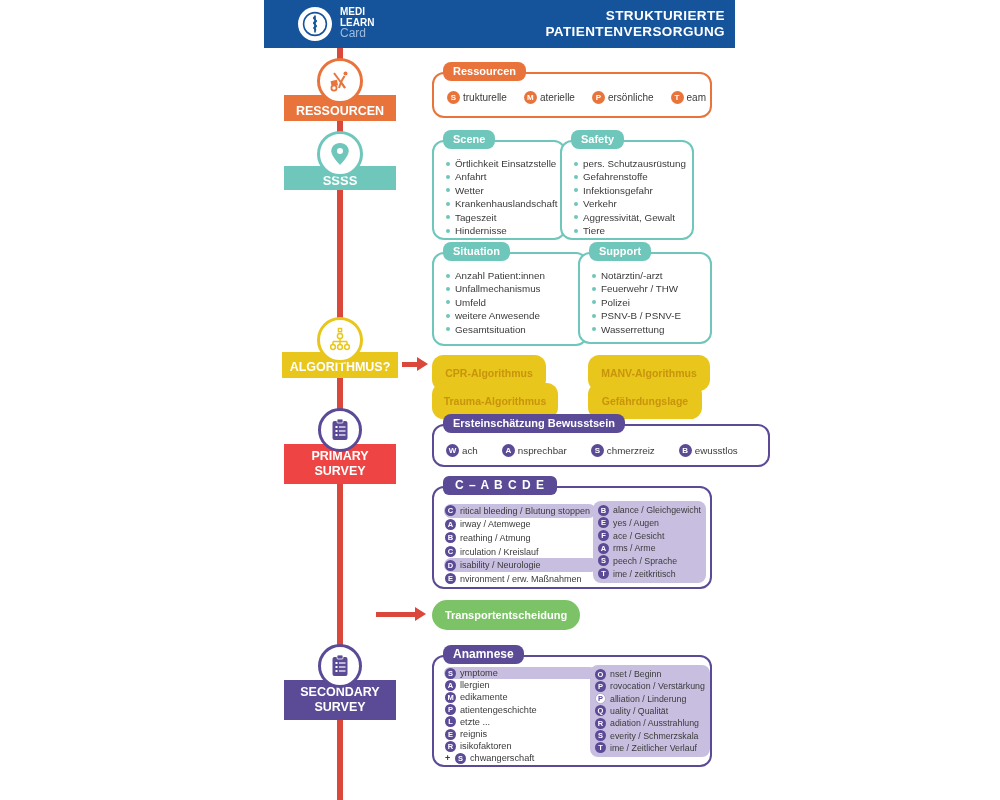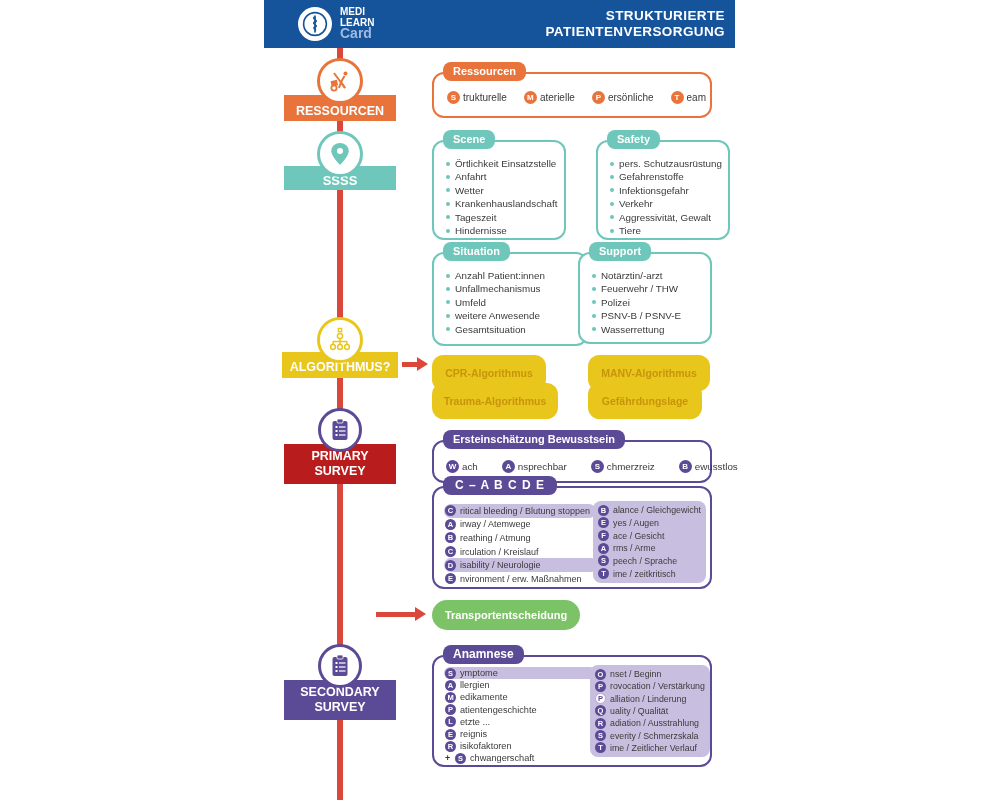--- a/index.html
+++ b/index.html
@@ -4,21 +4,21 @@
 <style>
   html,body{margin:0;padding:0;background:#ffffff;font-family:"Liberation Sans",sans-serif;}
   #stage{position:relative;width:1000px;height:800px;background:#ffffff;overflow:hidden;}
   #card{position:absolute;left:264px;top:0;width:471px;height:800px;}
 
   
   .hdr{position:absolute;left:0;top:0;width:471px;height:48px;background:#15549b;}
   .logo{position:absolute;left:34px;top:7px;width:34px;height:34px;background:#fff;border-radius:50%;
         display:flex;align-items:center;justify-content:center;}
   .brand{position:absolute;left:76px;top:6px;color:#fff;font-weight:bold;font-size:10px;line-height:11px;}
-  .brand .card-sub{color:#9fbbdf;font-weight:bold;font-size:14px;}
+  .brand .card-sub{color:#9fbbdf;font-weight:normal;font-size:12px;}
   .hdr-title{position:absolute;right:10px;top:8px;text-align:right;color:#fff;font-weight:bold;
              font-size:13.5px;line-height:16px;letter-spacing:.4px;}
 
   
   .vline{position:absolute;left:73px;top:48px;width:6px;height:752px;background:#d9483b;}
   .ncirc{position:absolute;background:#fff;border-radius:50%;box-sizing:border-box;
          display:flex;align-items:center;justify-content:center;z-index:2;}
   .nlabel{position:absolute;left:20px;width:112px;color:#fff;font-weight:bold;text-align:center;
           display:flex;flex-direction:column;align-items:center;justify-content:center;z-index:1;box-sizing:border-box;}
   .arrow{position:absolute;height:5px;background:#d9483b;z-index:3;}
@@ -137,21 +137,21 @@
       <rect x="2.5" y="3" width="15" height="19" rx="2" fill="#5b4a96"></rect>
       <rect x="7" y="1" width="6" height="4" rx="1" fill="#5b4a96" stroke="#fff" stroke-width="0.8"></rect>
       <rect x="5.5" y="8" width="2" height="2" fill="#fff"></rect>
           <rect x="9" y="8.4" width="6.5" height="1.2" fill="#fff"></rect>
       <rect x="5.5" y="12" width="2" height="2" fill="#fff"></rect>
           <rect x="9" y="12.4" width="6.5" height="1.2" fill="#fff"></rect>
       <rect x="5.5" y="16" width="2" height="2" fill="#fff"></rect>
           <rect x="9" y="16.4" width="6.5" height="1.2" fill="#fff"></rect>
     </svg>
   </div>
-  <div class="nlabel" style="top:444px;height:40px;background:#b91c1c;font-size:12.5px;line-height:15px;">
+  <div class="nlabel" style="top:444px;height:40px;background:#ef4444;font-size:12.5px;line-height:15px;">
     <span>PRIMARY</span>
     <span>SURVEY</span>
   </div>
 
   <div class="arrow" style="left:112px;top:612px;width:40px;"></div>
 
   <div class="ncirc" style="left:54px;top:644px;width:44px;height:44px;border:3px solid #5b4a96;">
     <svg width="20" height="24" viewBox="0 0 20 24">
       <rect x="2.5" y="3" width="15" height="19" rx="2" fill="#5b4a96"></rect>
       <rect x="7" y="1" width="6" height="4" rx="1" fill="#5b4a96" stroke="#fff" stroke-width="0.8"></rect>
@@ -213,21 +213,21 @@
             <span class="dot"></span>
             <span>Tageszeit</span>
           </li>
       <li>
             <span class="dot"></span>
             <span>Hindernisse</span>
           </li>
     </ul>
   </div>
 
-  <div class="rbox te" style="left:332px;top:140px;width:134px;height:100px;">
+  <div class="rbox te" style="left:296px;top:140px;width:134px;height:100px;">
     <div class="tab">Safety</div>
     <ul class="blist">
       <li>
             <span class="dot"></span>
             <span>pers. Schutzausrüstung</span>
           </li>
       <li>
             <span class="dot"></span>
             <span>Gefahrenstoffe</span>
           </li>
@@ -300,21 +300,21 @@
             <span>Wasserrettung</span>
           </li>
     </ul>
   </div>
 
   <div class="pill" style="left:168px;top:355px;width:114px;">CPR-Algorithmus</div>
   <div class="pill" style="left:324px;top:355px;width:122px;">MANV-Algorithmus</div>
   <div class="pill" style="left:168px;top:383px;width:126px;">Trauma-Algorithmus</div>
   <div class="pill" style="left:324px;top:383px;width:114px;">Gefährdungslage</div>
 
-  <div class="rbox pu" style="left:168px;top:440px;width:280px;height:43px;">
+  <div class="rbox pu" style="left:168px;top:424px;width:338px;height:43px;">
     <div class="tab">Ersteinschätzung Bewusstsein</div>
     <div class="kvrow" style="padding:18px 6px 0 12px;gap:24px;">
       <span class="kv" style="font-size:9.8px;">
             <span class="badge b-pu">W</span>
             <span>ach</span>
           </span>
       <span class="kv" style="font-size:9.8px;">
             <span class="badge b-pu">A</span>
             <span>nsprechbar</span>
           </span>
@@ -323,21 +323,21 @@
             <span>chmerzreiz</span>
           </span>
       <span class="kv" style="font-size:9.8px;">
             <span class="badge b-pu">B</span>
             <span>ewusstlos</span>
           </span>
     </div>
   </div>
 
   <div class="rbox pu" style="left:168px;top:486px;width:280px;height:103px;">
-    <div class="tab" style="font-size:12px;letter-spacing:1px;padding:3px 12px;">C – A B C D E</div>
+    <div class="tab" style="font-size:12px;letter-spacing:1px;padding:3px 12px;border-radius:6px;">C – A B C D E</div>
     <div style="position:relative;padding:16px 8px 0 10px;">
       <div class="crow hl">
             <span class="badge b-pu">C</span>
             <span>ritical bleeding / Blutung stoppen</span>
           </div>
       <div class="crow">
             <span class="badge b-pu">A</span>
             <span>irway / Atemwege</span>
           </div>
       <div class="crow">

